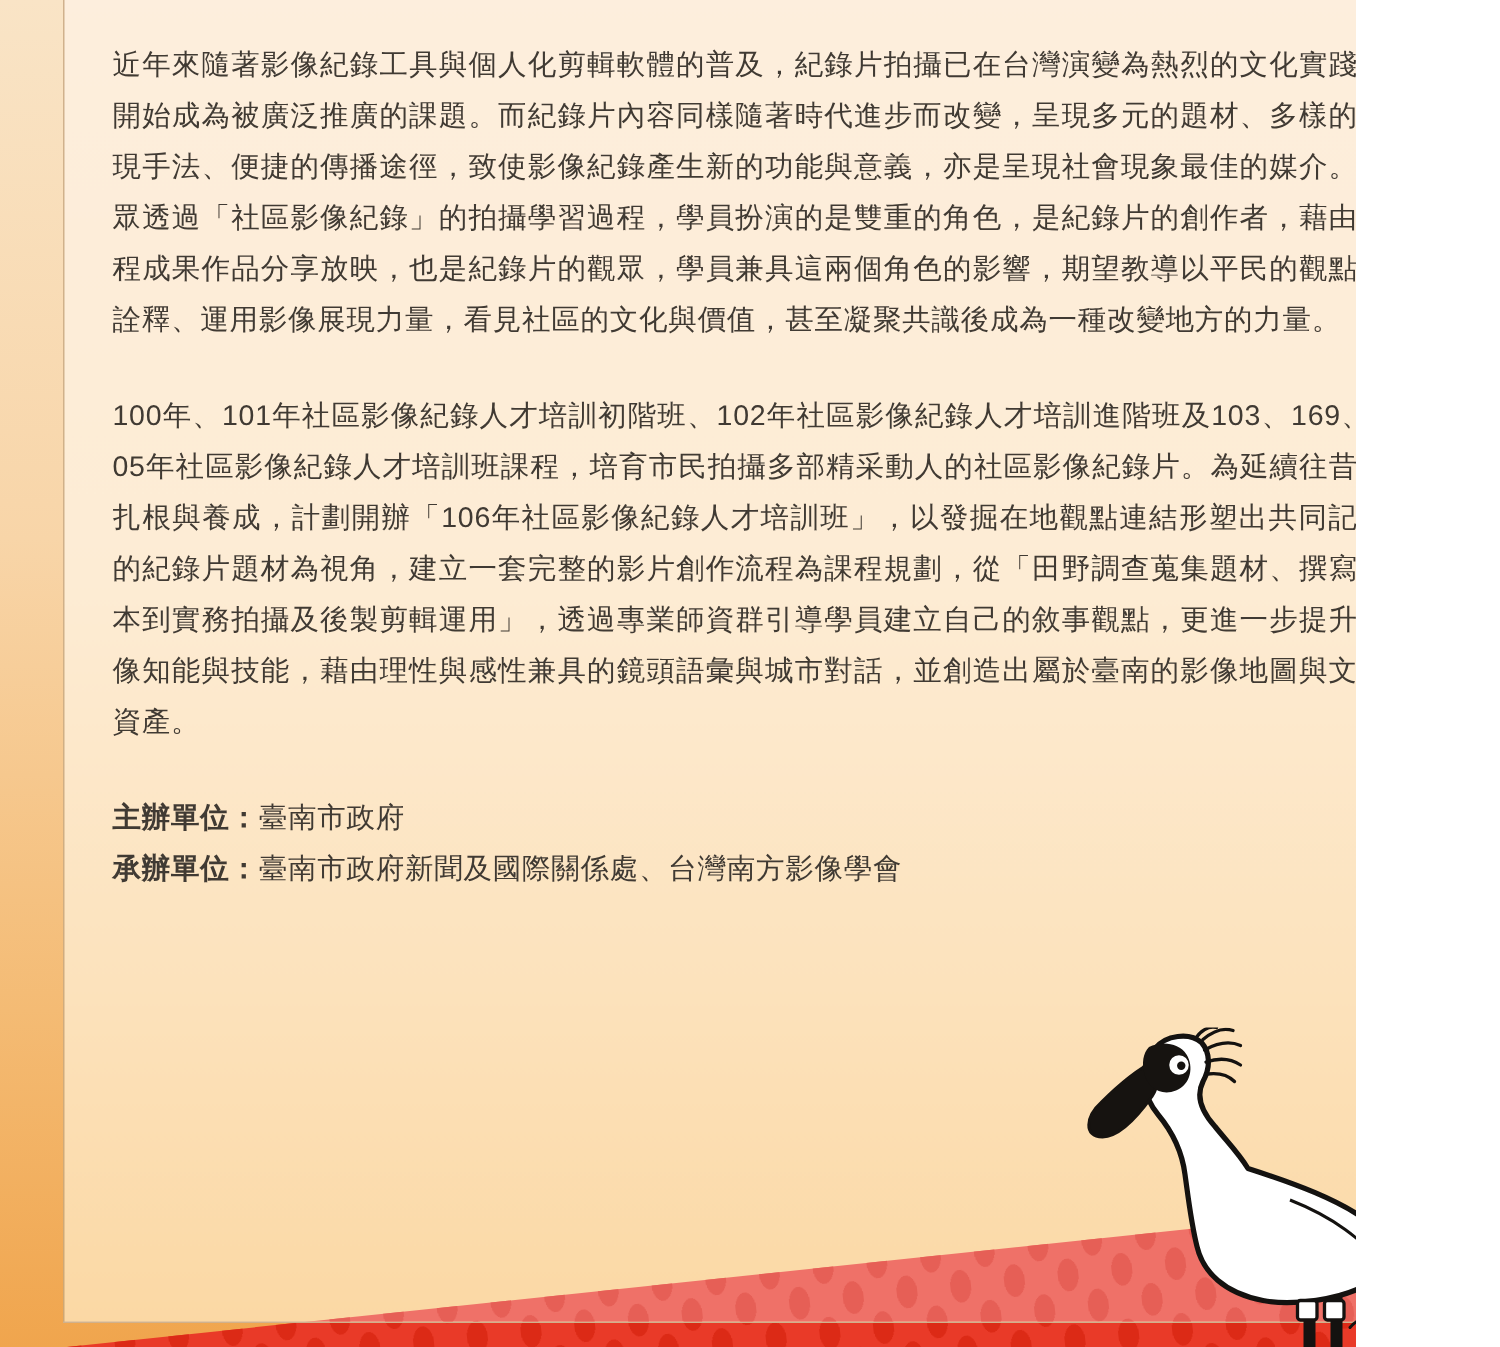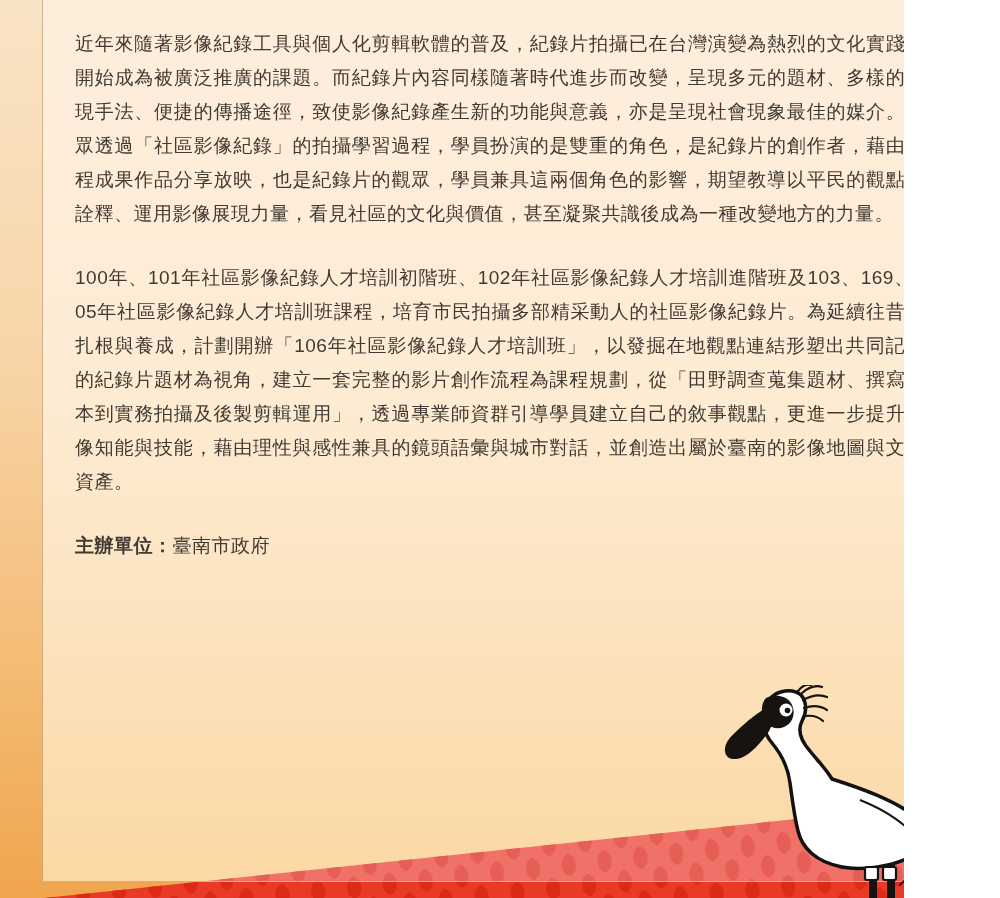--- a/index.html
+++ b/index.html
@@ -49,20 +49,21 @@
   <div class="bg-wedge"></div>
   <div class="band band-bright"></div>
 
   <div class="panel">
     <div class="band band-muted"></div>
     <div class="content">
       <p class="para">近年來隨著影像紀錄工具與個人化剪輯軟體的普及，紀錄片拍攝已在台灣演變為熱烈的文化實踐，開始成為被廣泛推廣的課題。而紀錄片內容同樣隨著時代進步而改變，呈現多元的題材、多樣的表現手法、便捷的傳播途徑，致使影像紀錄產生新的功能與意義，亦是呈現社會現象最佳的媒介。民眾透過「社區影像紀錄」的拍攝學習過程，學員扮演的是雙重的角色，是紀錄片的創作者，藉由課程成果作品分享放映，也是紀錄片的觀眾，學員兼具這兩個角色的影響，期望教導以平民的觀點，詮釋、運用影像展現力量，看見社區的文化與價值，甚至凝聚共識後成為一種改變地方的力量。</p>
       <p class="para">100年、101年社區影像紀錄人才培訓初階班、102年社區影像紀錄人才培訓進階班及103、169、105年社區影像紀錄人才培訓班課程，培育市民拍攝多部精采動人的社區影像紀錄片。為延續往昔的扎根與養成，計劃開辦「106年社區影像紀錄人才培訓班」，以發掘在地觀點連結形塑出共同記憶的紀錄片題材為視角，建立一套完整的影片創作流程為課程規劃，從「田野調查蒐集題材、撰寫腳本到實務拍攝及後製剪輯運用」，透過專業師資群引導學員建立自己的敘事觀點，更進一步提升影像知能與技能，藉由理性與感性兼具的鏡頭語彙與城市對話，並創造出屬於臺南的影像地圖與文化資產。</p>
       <div class="org-block">
         <p class="org-line"><span class="org-label">主辦單位：</span><span>臺南市政府</span></p>
+        <p class="org-line"><span class="org-label">承辦單位：</span><span>臺南市政府新聞及國際關係處、台灣南方影像學會</span></p>
       </div>
     </div>
   </div>
 
   <svg class="bird" viewBox="0 0 240 213" xmlns="http://www.w3.org/2000/svg" aria-hidden="true">
 
     <rect x="159" y="165" width="8" height="48" fill="#141210"></rect>
     <rect x="177" y="165" width="8" height="48" fill="#141210"></rect>
 
     <path d="M60 14 C67 5,83 3,91 10 C97 17,97 27,92 36 C87 46,91 56,100 66 C108 76,116 84,122 94 C150 103,185 115,207 133 C216 140,222 150,224 158 L235 168 C222 172,210 173,200 172 C184 181,152 186,132 182 C106 177,92 163,88 146 C84 130,82 112,80 98 C78 82,72 70,62 58 C52 46,50 30,56 20 Z" fill="#ffffff" stroke="#141210" stroke-width="3.5" stroke-linejoin="round"></path>

